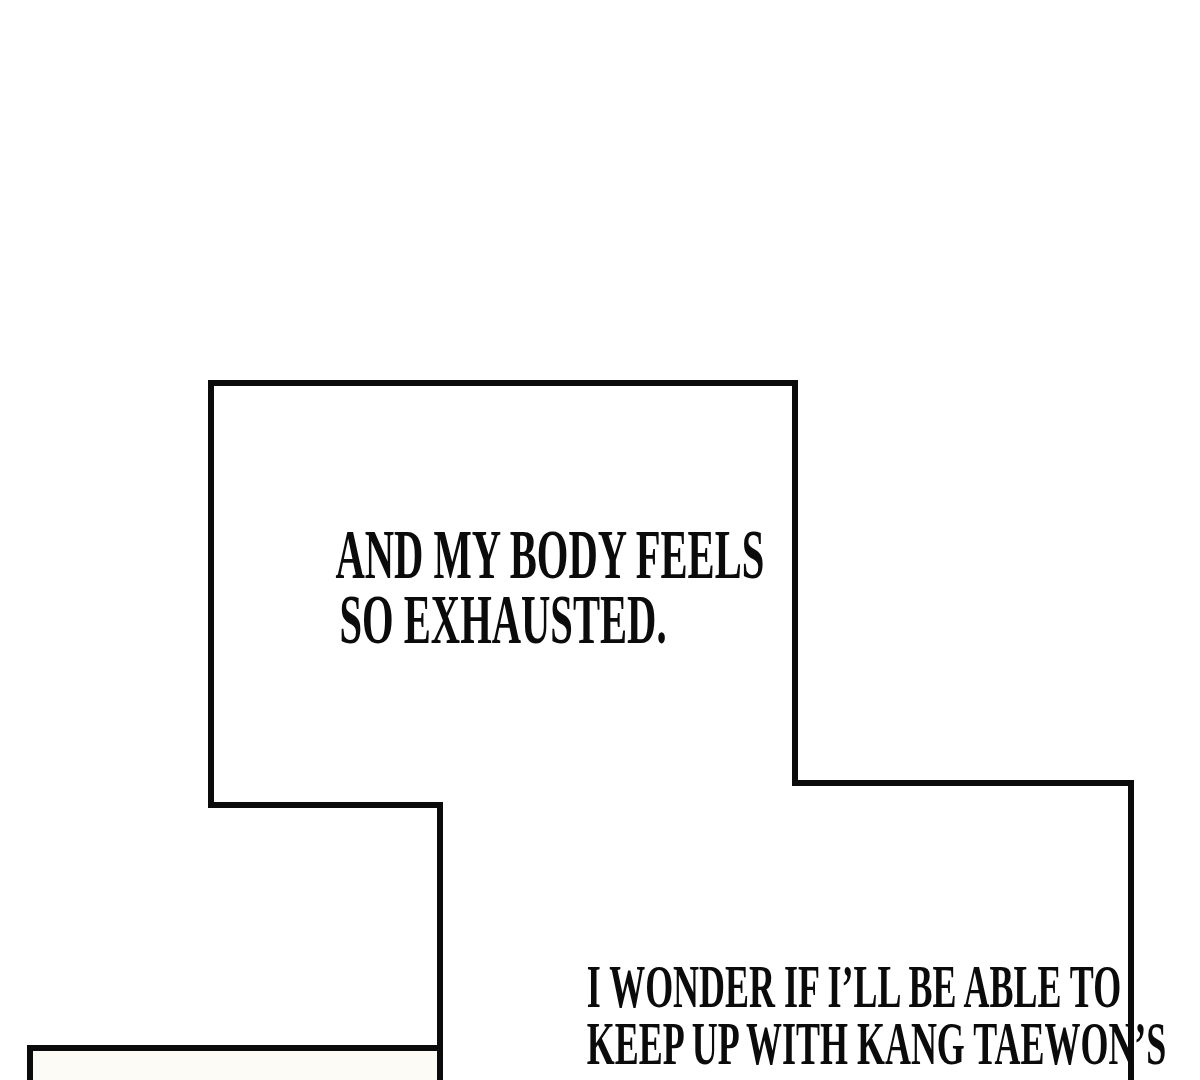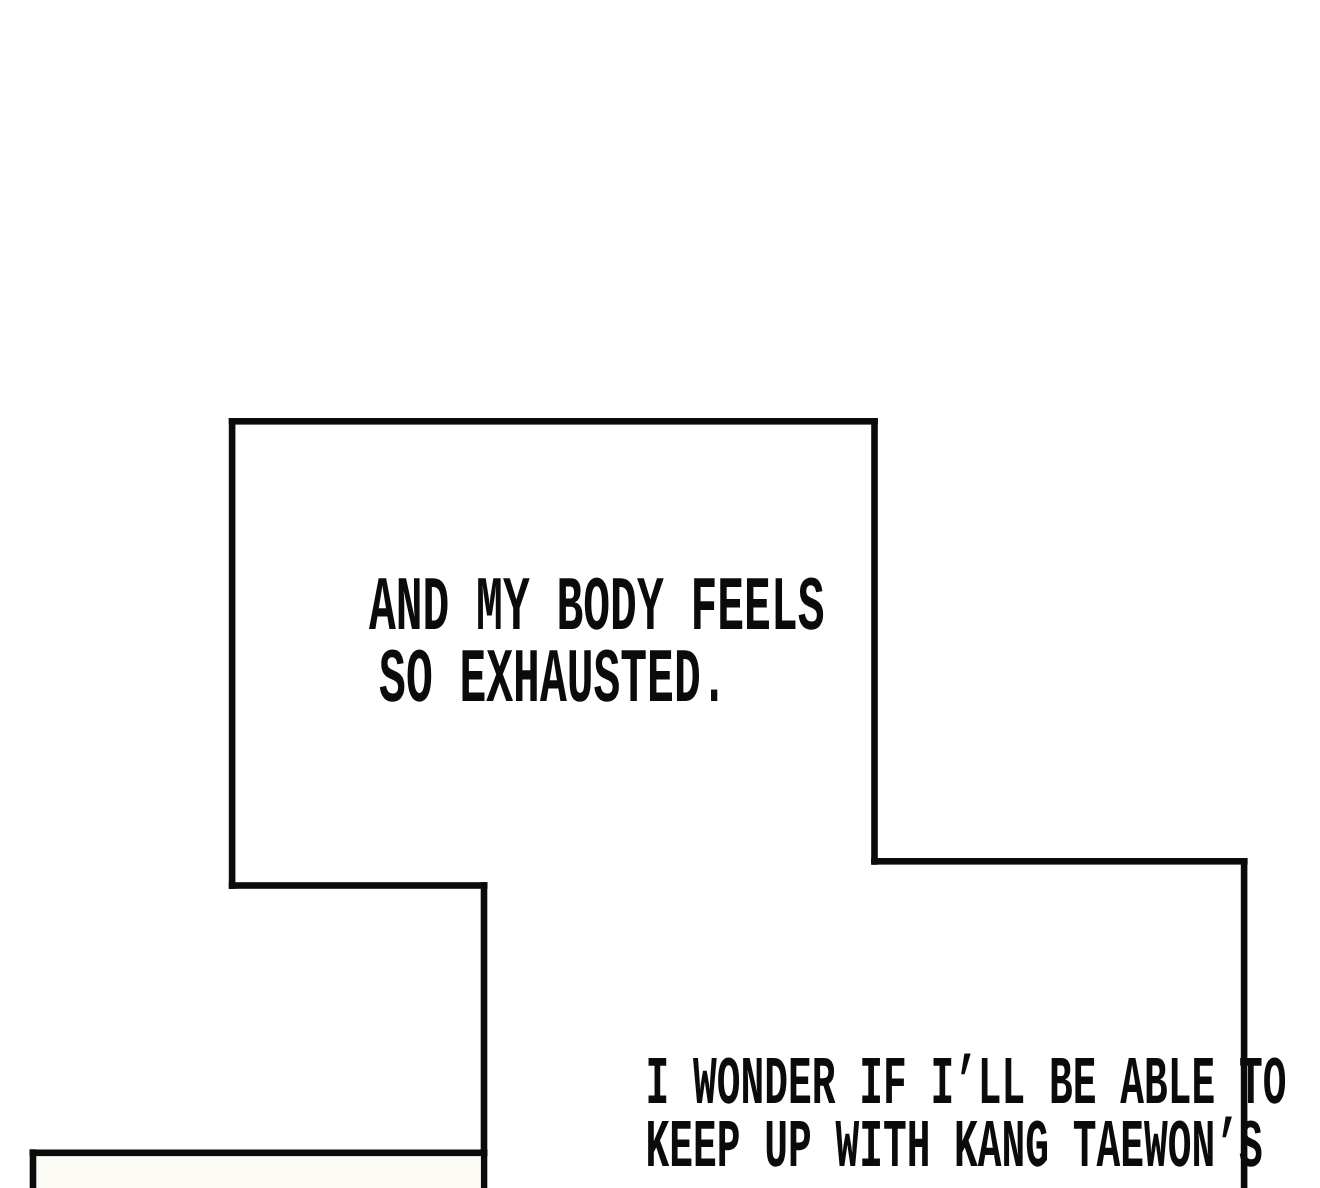--- a/index.html
+++ b/index.html
@@ -7,21 +7,21 @@
     --ink:#0b0b0b;
     --panel-tint:#fdfbf6;
   }
   *{margin:0;padding:0;box-sizing:border-box;}
   html,body{width:1200px;height:1080px;background:var(--paper);overflow:hidden;}
   .stage{
     position:relative;
     width:1200px;height:1080px;
     background:var(--paper);
     overflow:hidden;
-    font-family:Liberation Mono, monospace;
+    font-family:Liberation Serif, serif;
   }
   
   .seg{position:absolute;background:var(--ink);}
   .seg-p1-top   {left:208px; top:380px;  width:590px; height:6px;}
   .seg-p1-left  {left:208px; top:380px;  width:6px;   height:428px;}
   .seg-p1-right {left:792px; top:380px;  width:6px;   height:406px;}
   .seg-ledge-r  {left:792px; top:780px;  width:342px; height:6px;}
   .seg-wall-r   {left:1128px;top:780px;  width:6px;   height:300px;}
   .seg-ledge-l  {left:208px; top:802px;  width:235px; height:6px;}
   .seg-wall-m   {left:437px; top:802px;  width:6px;   height:278px;}

